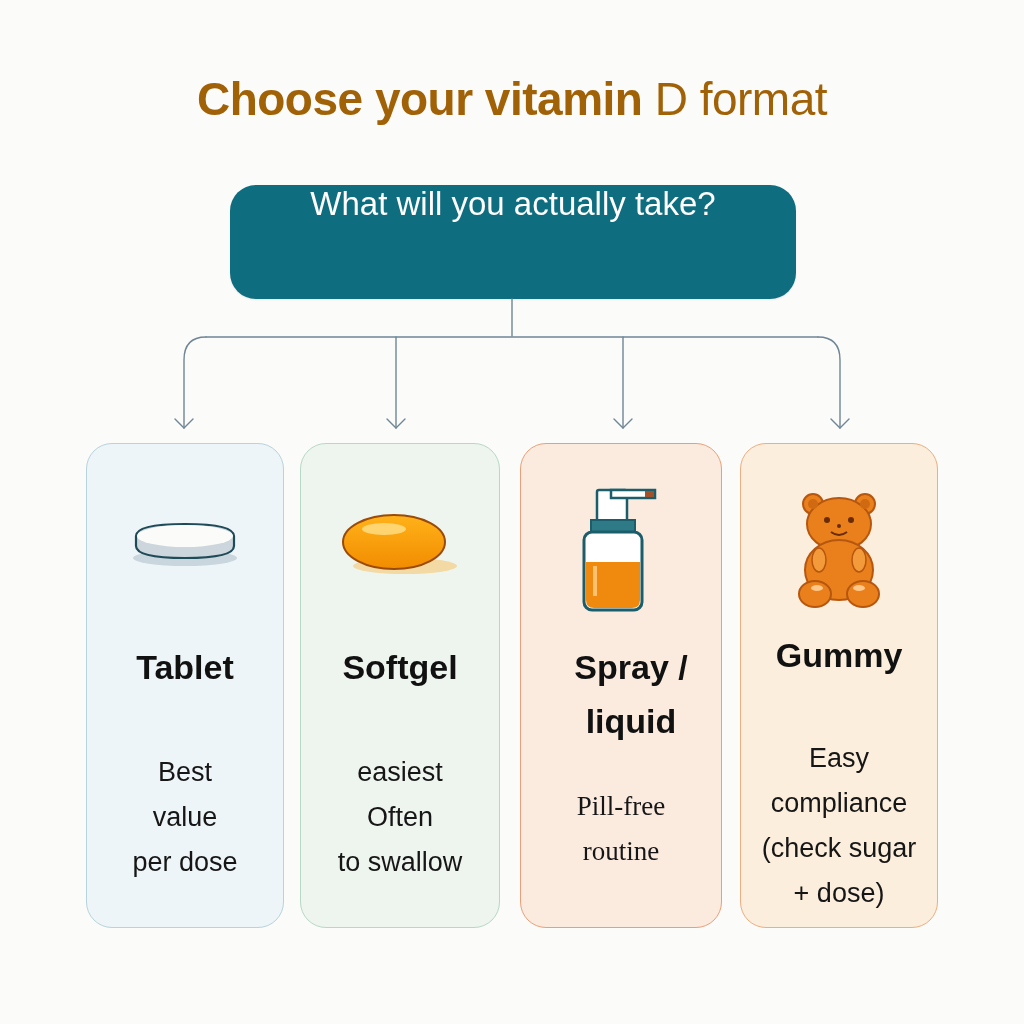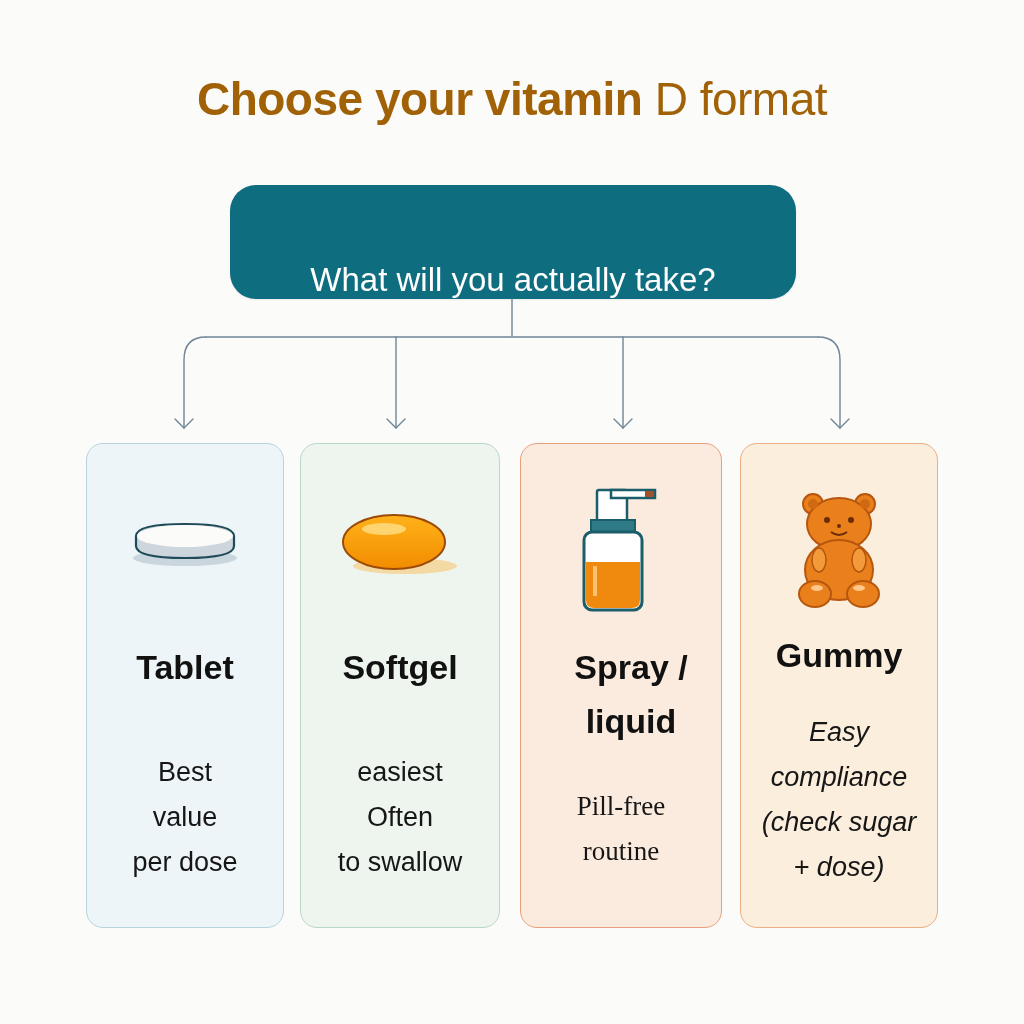--- a/index.html
+++ b/index.html
@@ -13,29 +13,29 @@
       position: absolute; left: 0; width: 1024px; top: 72px;
       text-align: center; font-size: 46px; letter-spacing: -0.5px;
       color: #a16207;
       font-family: "Liberation Sans", sans-serif;
     }
     .title .bold { font-weight: bold; }
     .title .light { font-weight: normal; }
     .question-box {
       position: absolute; left: 230px; top: 185px; width: 566px; height: 114px;
       background: #0f6d80; border-radius: 26px;
-      display: flex; align-items: flex-end; justify-content: center;
+      display: flex; align-items: flex-start; justify-content: center;
       color: #ffffff; font-size: 33px;
       font-family: "Liberation Sans", sans-serif;
       box-shadow: 0 1px 2px rgba(0,0,0,0.08);
     }
     svg.connectors { position: absolute; left: 0; top: 0; }
     .card {
       position: absolute; top: 443px; height: 485px;
-      border-radius: 17px; border: 1.5px solid;
+      border-radius: 26px; border: 1.5px solid;
       box-sizing: border-box;
     }
     .card .icon-wrap {
       position: absolute; left: 0; right: 0; top: 30px; height: 140px;
       display: flex; align-items: center; justify-content: center;
     }
     .card .name {
       position: absolute; left: 0; right: 0; top: 196px;
       text-align: center; font-weight: bold; font-size: 34px; line-height: 54px;
       font-family: "Liberation Sans", sans-serif; color: #111;
@@ -155,19 +155,19 @@
       <circle cx="54" cy="28" r="3" fill="#6b2b06"></circle>
       <circle cx="42" cy="34" r="2" fill="#6b2b06"></circle>
       <path d="M34 40 Q42 46 50 40" fill="none" stroke="#6b2b06" stroke-width="2"></path>
       <ellipse cx="22" cy="68" rx="7" ry="12" fill="#f39a3a" stroke="#b6560f" stroke-width="1.5"></ellipse>
       <ellipse cx="62" cy="68" rx="7" ry="12" fill="#f39a3a" stroke="#b6560f" stroke-width="1.5"></ellipse>
       <ellipse cx="20" cy="96" rx="6" ry="3" fill="#ffc78a"></ellipse>
       <ellipse cx="62" cy="96" rx="6" ry="3" fill="#ffc78a"></ellipse>
     </svg>
   </div>
   <div class="name" style="top:184px;">Gummy</div>
-  <div class="desc" style="top:266px;font-style:italic;">
+  <div class="desc" style="top:292px;">
     <span>Easy</span>
     <span>compliance</span>
     <span>(check sugar</span>
     <span>+ dose)</span>
   </div>
 </div>
 
 </body></html>

